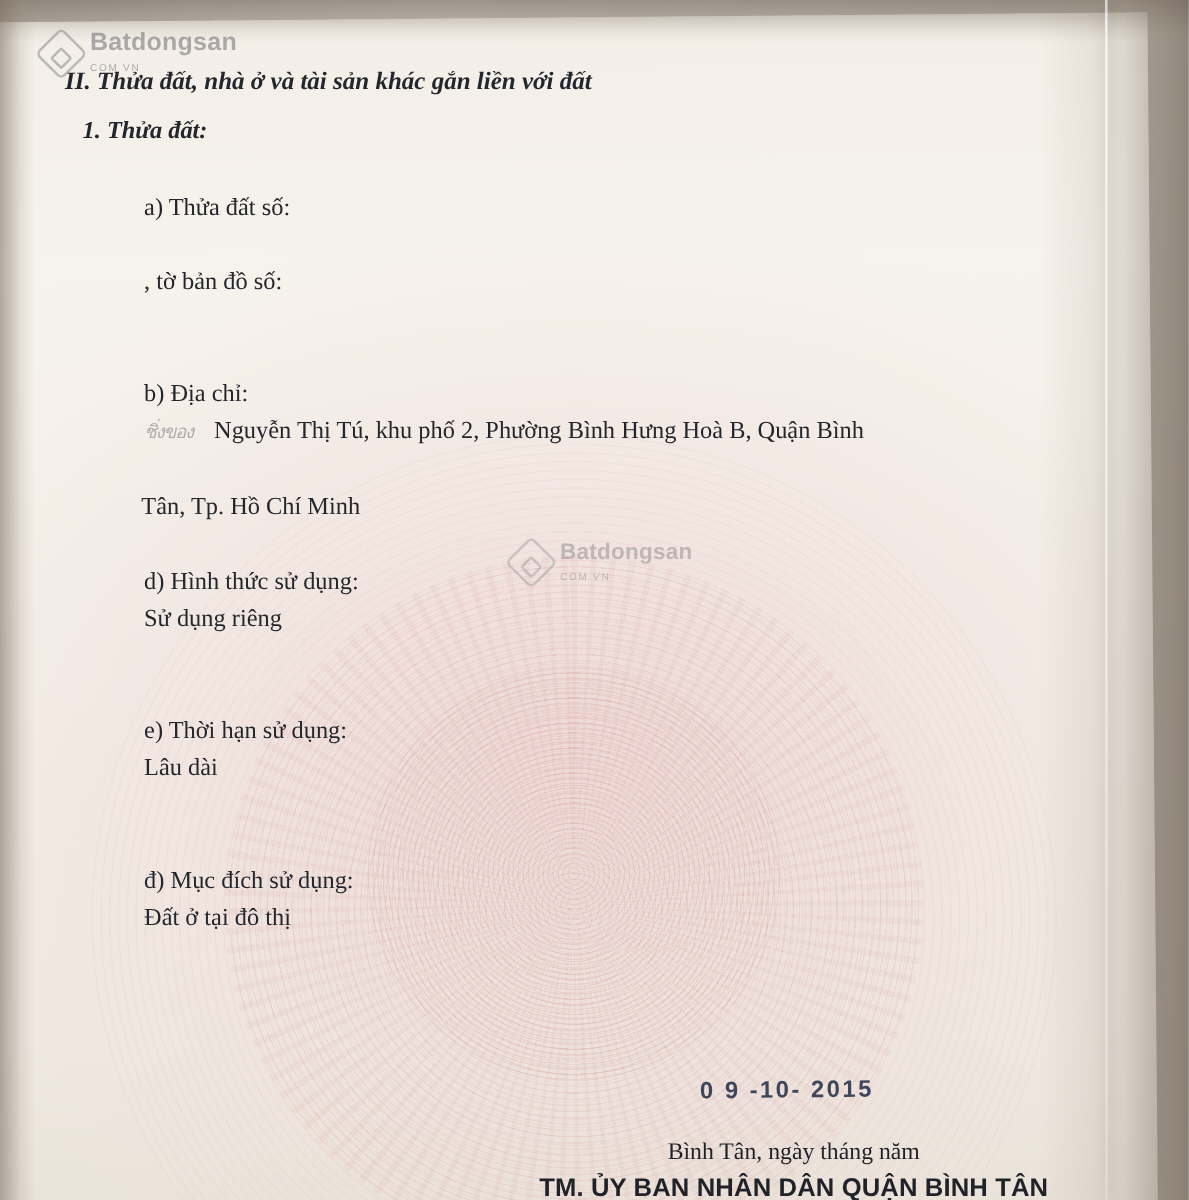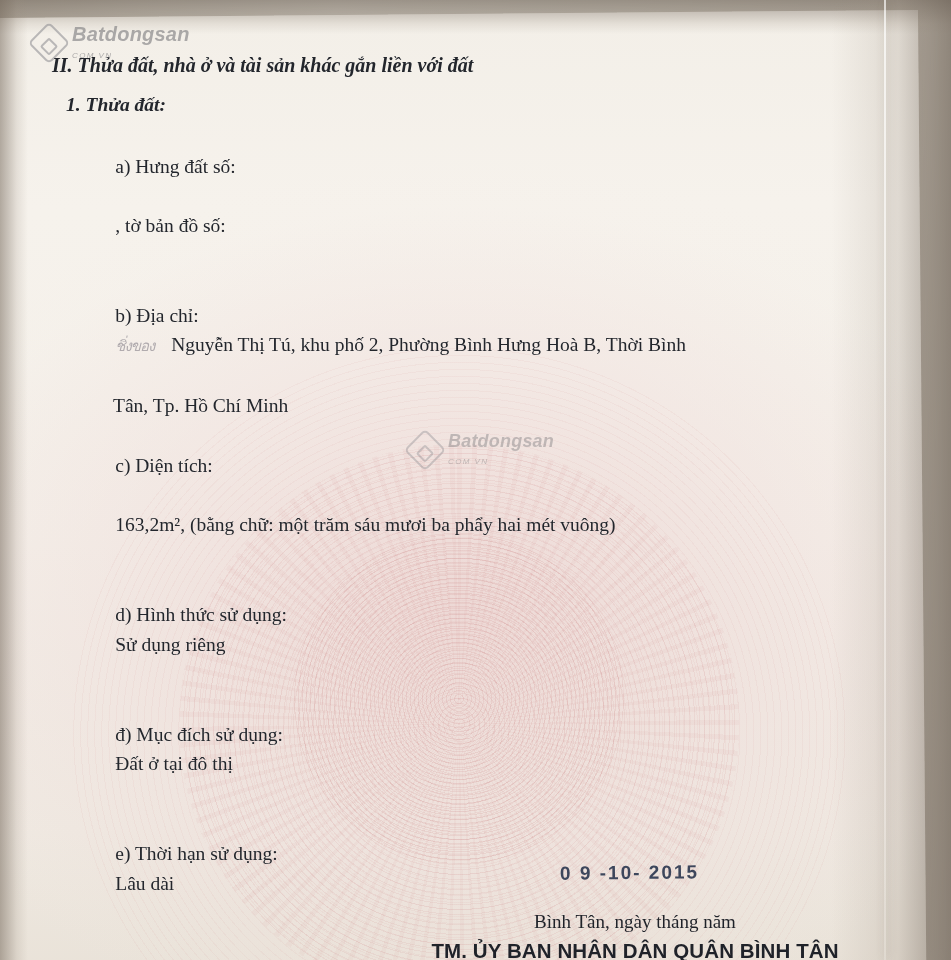--- a/index.html
+++ b/index.html
@@ -123,21 +123,20 @@
   
   .wm {
     position: absolute;
     display: flex;
     align-items: center;
     gap: 8px;
     opacity: 0.55;
     pointer-events: none;
     color: #6f6f73;
     font-family: "Liberation Sans", sans-serif;
-    font-style: italic;
   }
   .wm .wm-mark {
     width: 26px; height: 26px;
     border: 2px solid #8b8b90;
     transform: rotate(45deg);
     border-radius: 5px;
     position: relative;
   }
   .wm .wm-mark::after {
     content: "";
@@ -285,50 +284,45 @@
     </span>
   </div>
 
   <div class="content">
 
     <div class="sec-title">II. Thửa đất, nhà ở và tài sản khác gắn liền với đất</div>
 
     <div class="sub-title">1. Thửa đất:</div>
 
     <div class="line tight">
-      <span>a) Hưng đất số:</span>
+      <span>a) Thửa đất số:</span>
       <span class="blank blank-md"></span>
       <span>, tờ bản đồ số:</span>
     </div>
 
     <div class="line tight">
       <span>b) Địa chỉ:</span>
-      <span class="smudge">ชิ่งของ</span><span>Nguyễn Thị Tú, khu phố 2, Phường Bình Hưng Hoà B, Thời Bình</span>
+      <span class="smudge">ชิ่งของ</span><span>Nguyễn Thị Tú, khu phố 2, Phường Bình Hưng Hoà B, Quận Bình</span>
     </div>
     <div class="line indent2 tight">Tân, Tp. Hồ Chí Minh</div>
 
-    <div class="line tight">
-      <span>c) Diện tích:</span>
-      <span class="blank" style="width:22px"></span>
-      <span>163,2m², (bằng chữ: một trăm sáu mươi ba phẩy hai mét vuông)</span>
-    </div>
 
     <div class="line tight">
       <span>d) Hình thức sử dụng:</span>
       <span>Sử dụng riêng</span>
     </div>
 
     <div class="line tight">
+      <span>e) Thời hạn sử dụng:</span>
+      <span>Lâu dài</span>
+    </div>
+
+    <div class="line tight">
       <span>đ) Mục đích sử dụng:</span>
       <span>Đất ở tại đô thị</span>
-    </div>
-
-    <div class="line tight">
-      <span>e) Thời hạn sử dụng:</span>
-      <span>Lâu dài</span>
     </div>
 
     <div class="line tight">
       
       
     </div>
 
   </div>
 
   <div class="stamp-date">0 9 -10- 2015</div>

